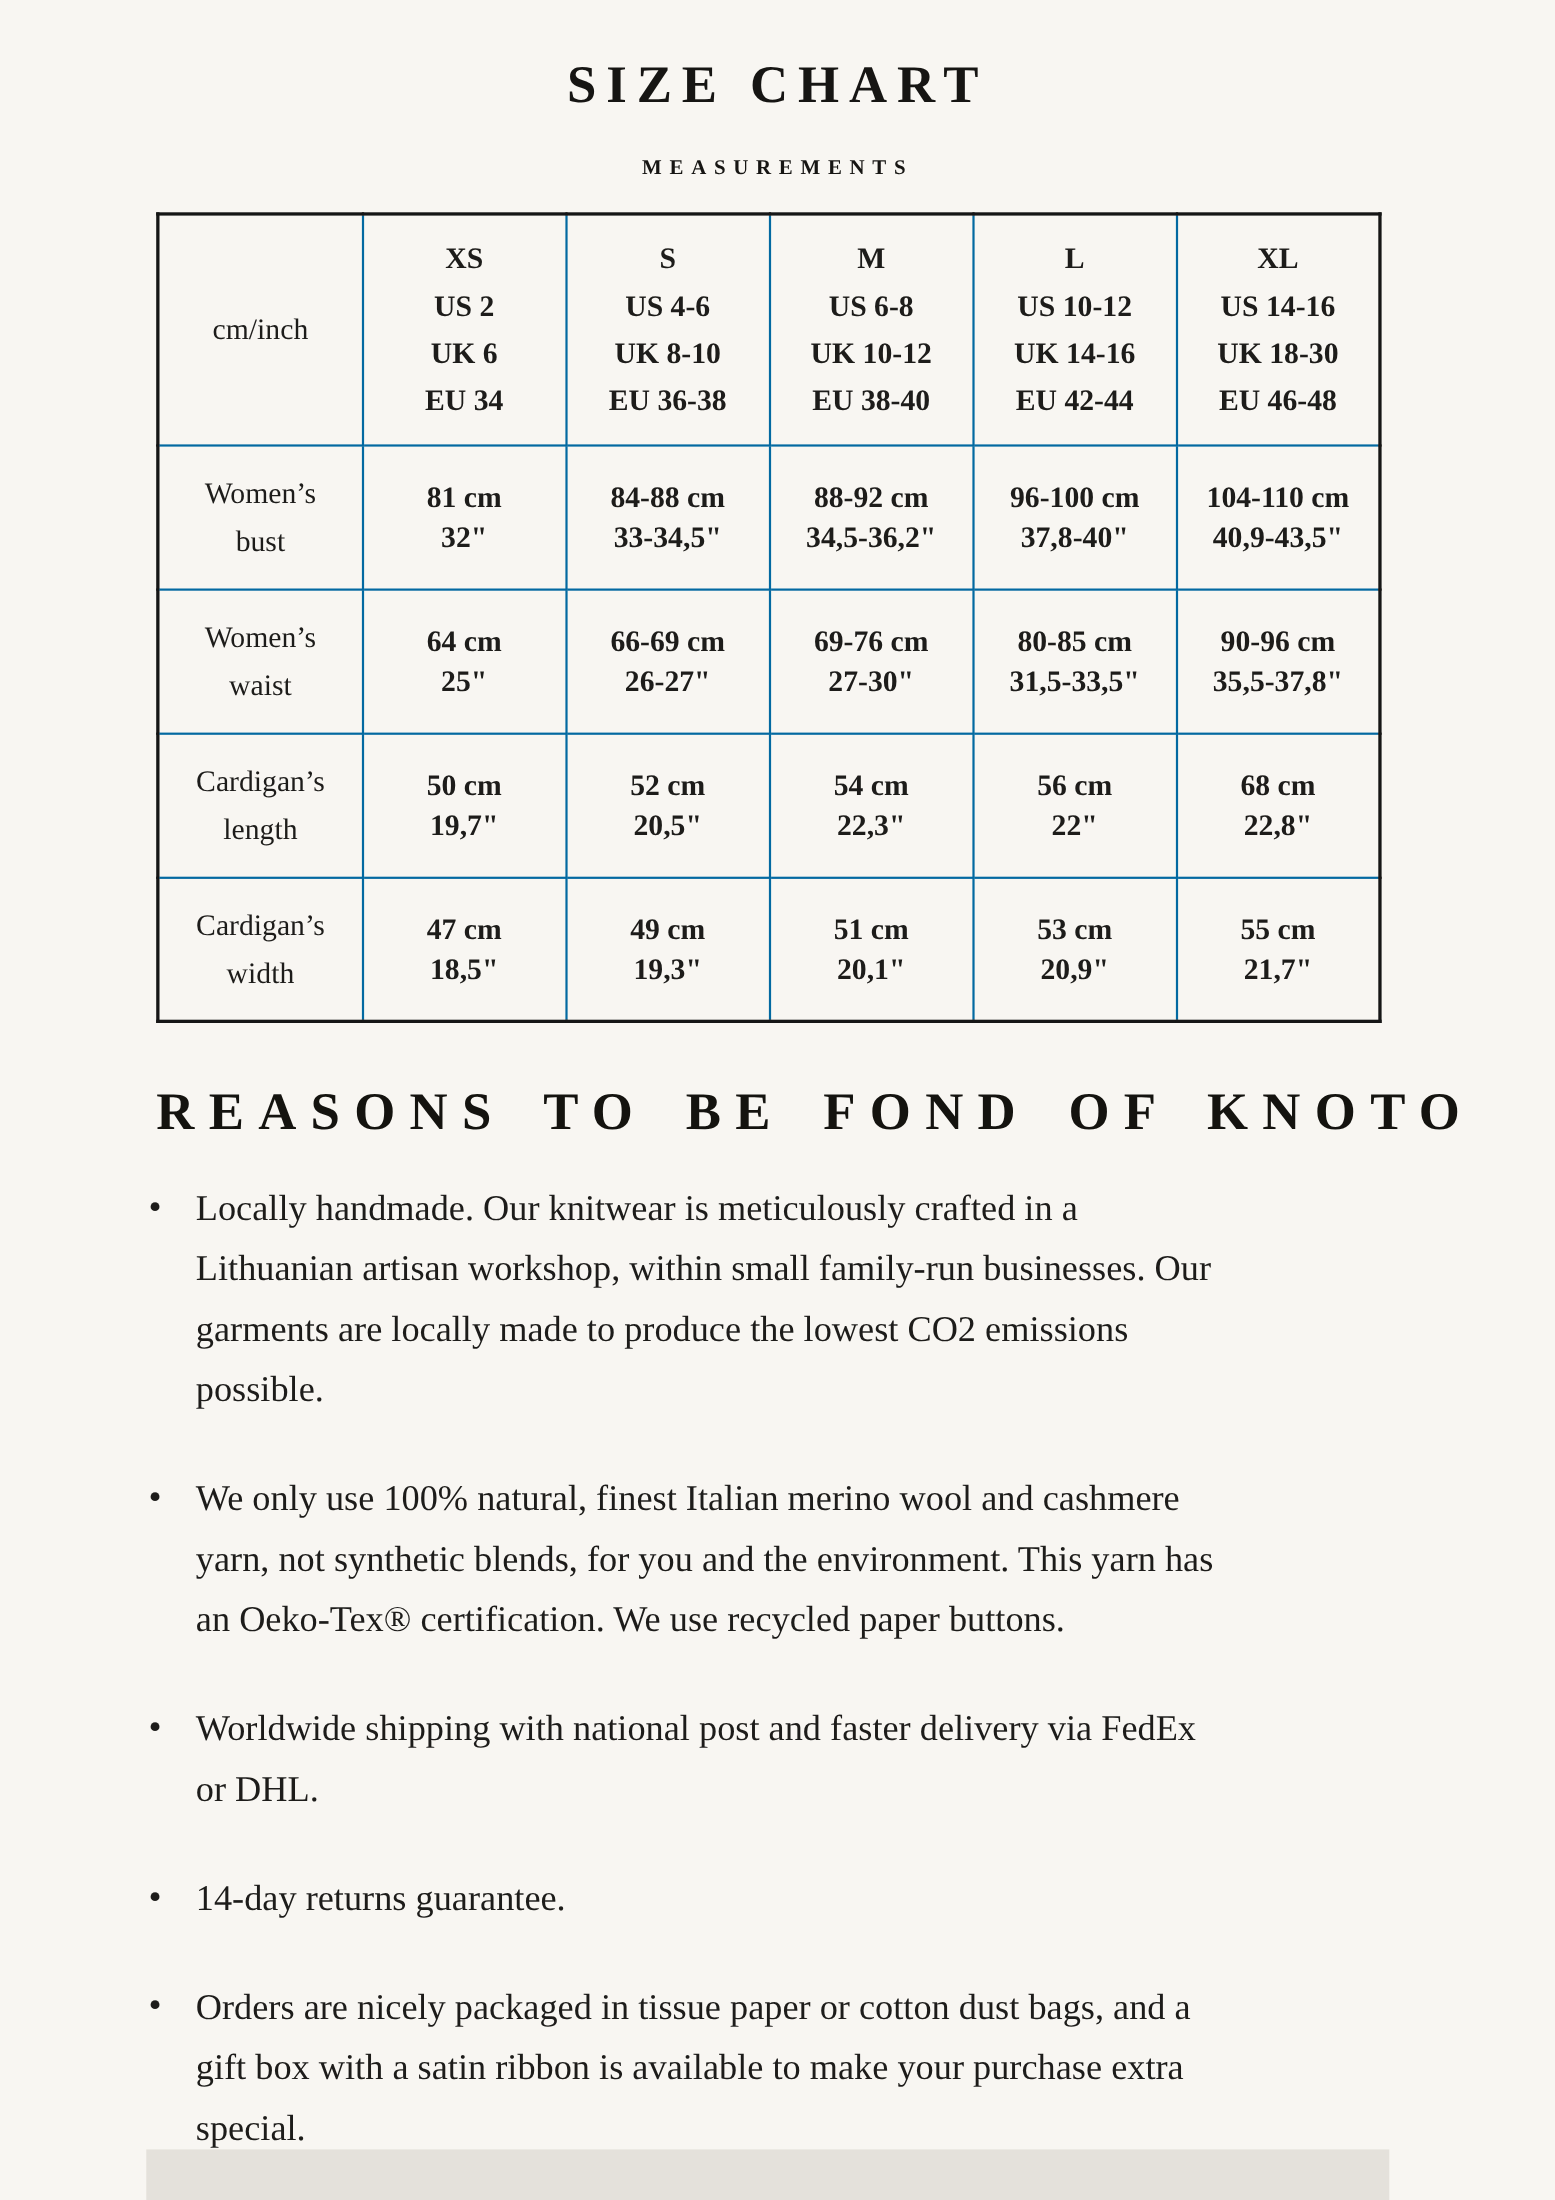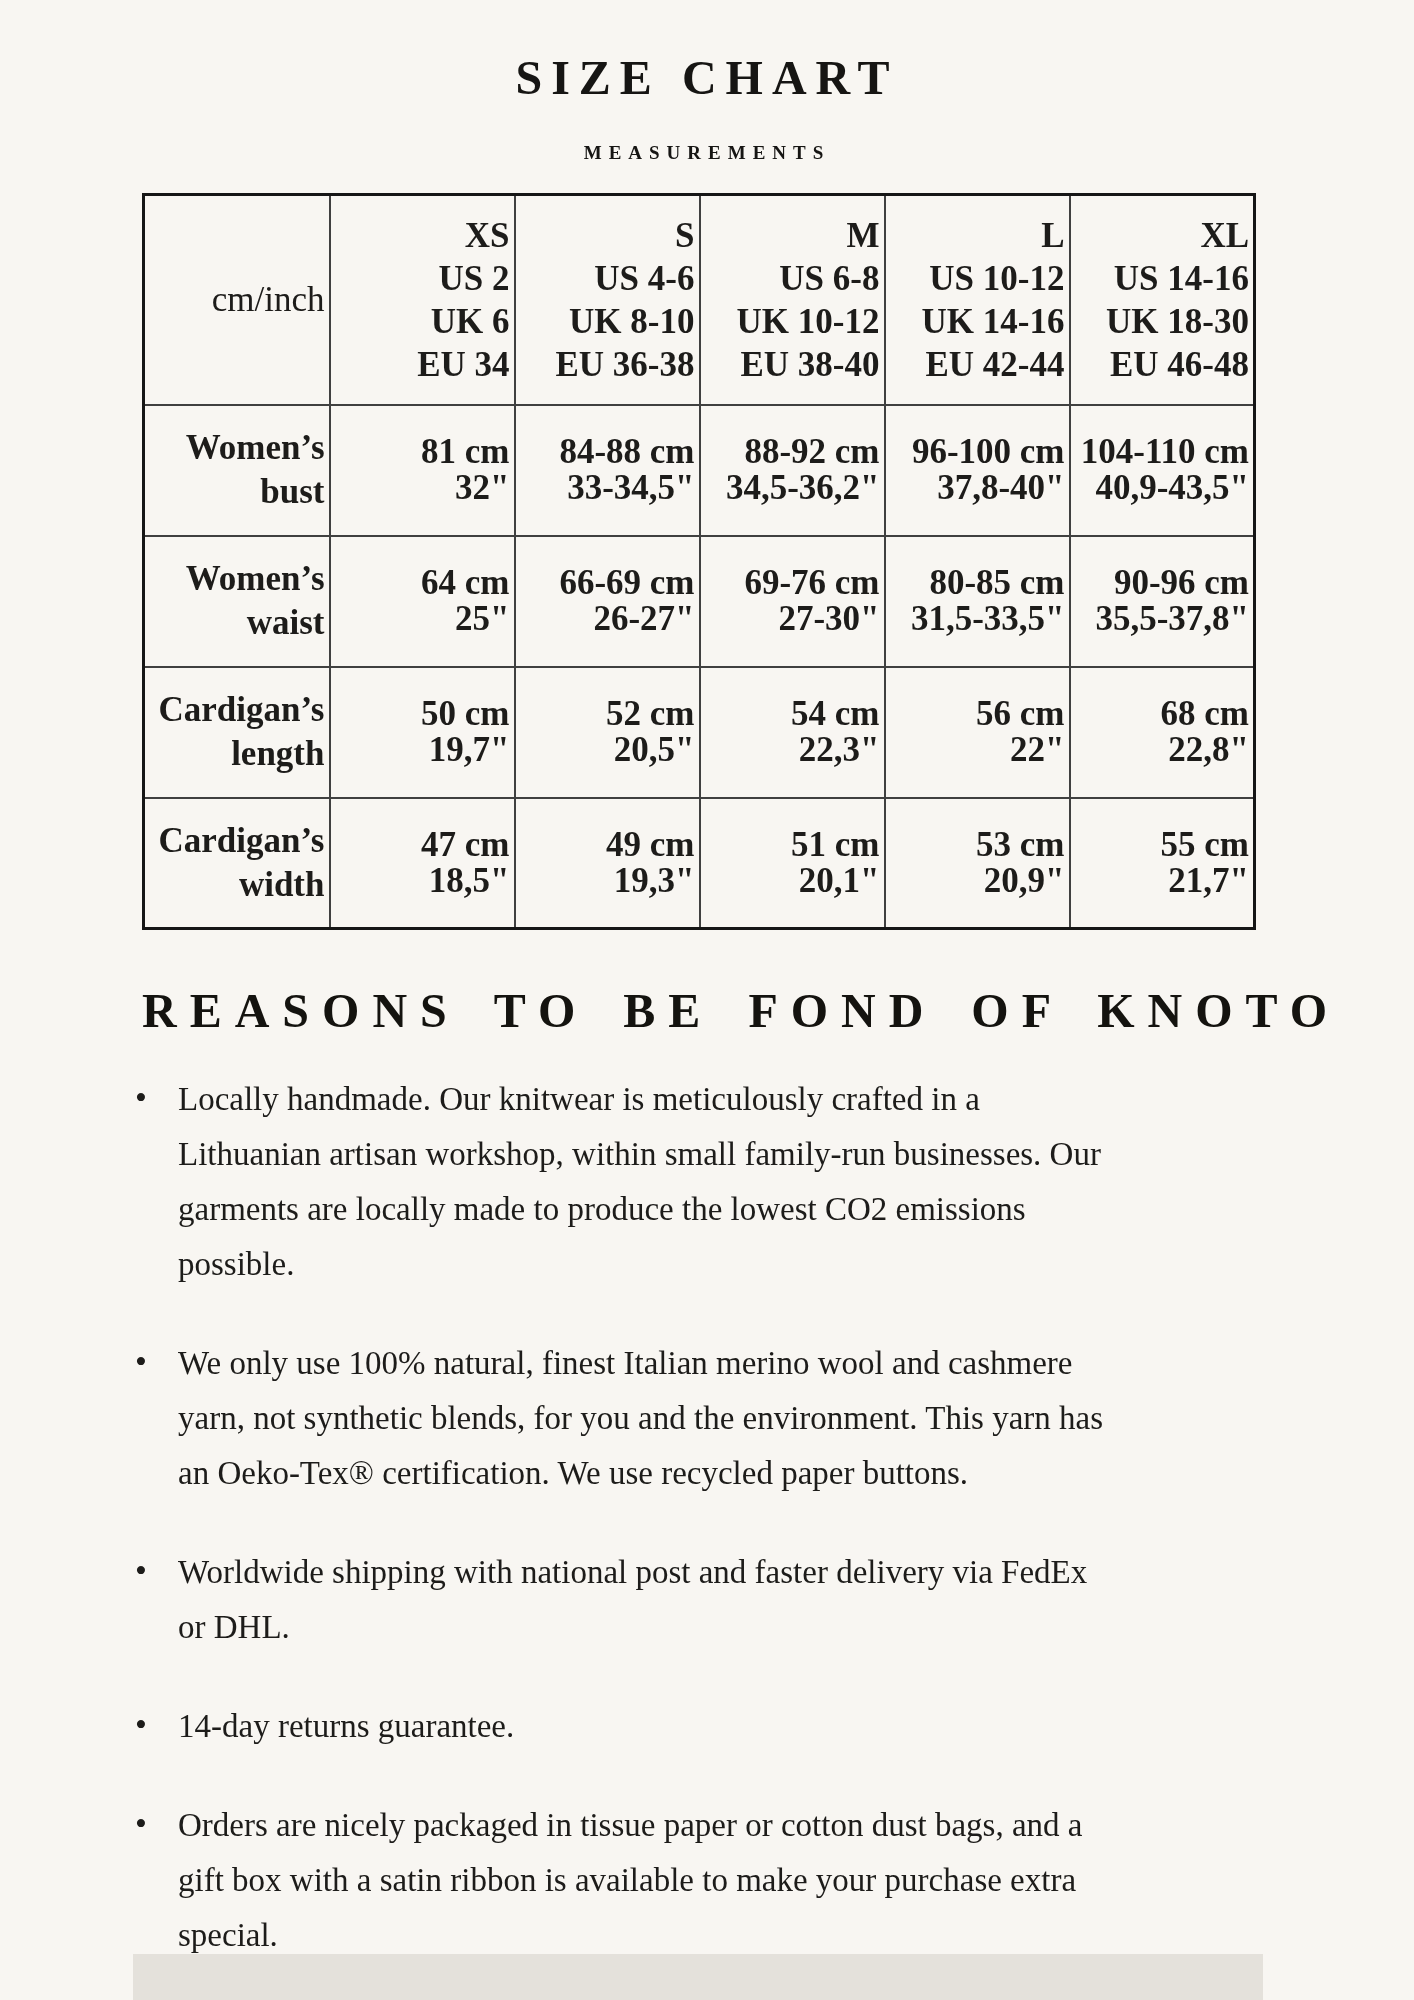--- a/index.html
+++ b/index.html
@@ -17,28 +17,28 @@
     position:absolute; top:142px; left:0; width:100%;
     text-align:center; font-size:19px; font-weight:700;
     letter-spacing:7px; color:#161513;
   }
   table.size-table {
     position:absolute; left:142px; top:193px; width:1114px;
     border-collapse:collapse; table-layout:fixed;
     border:3px solid #161616;
   }
   table.size-table td {
-    border:2px solid #404040; text-align:right; vertical-align:middle;
-    font-size:35px; color:#1d1c1a; padding:0 4px;
+    border:2px solid #0369a1; text-align:center; vertical-align:middle;
+    font-size:27px; color:#1d1c1a; padding:0 4px;
   }
   tr.header-row { height:210px; }
   tr.data-row { height:131px; }
   td.corner { font-size:28px; font-weight:400; }
   td.head { font-weight:600; line-height:43px; }
-  td.rowlabel { font-weight:700; line-height:44px; }
+  td.rowlabel { font-weight:400; line-height:44px; }
   td.val { font-weight:700; line-height:36px; }
   .pre { white-space:pre-line; }
   .reasons-heading {
     position:absolute; left:142px; top:983px; width:1200px;
     font-size:48px; font-weight:600; letter-spacing:13px; word-spacing:10px;
     color:#14130f; margin:0;
   }
   ul.reasons-list {
     position:absolute; left:133px; top:1072px; width:1165px;
     margin:0; padding:0; list-style:none; z-index:2;

